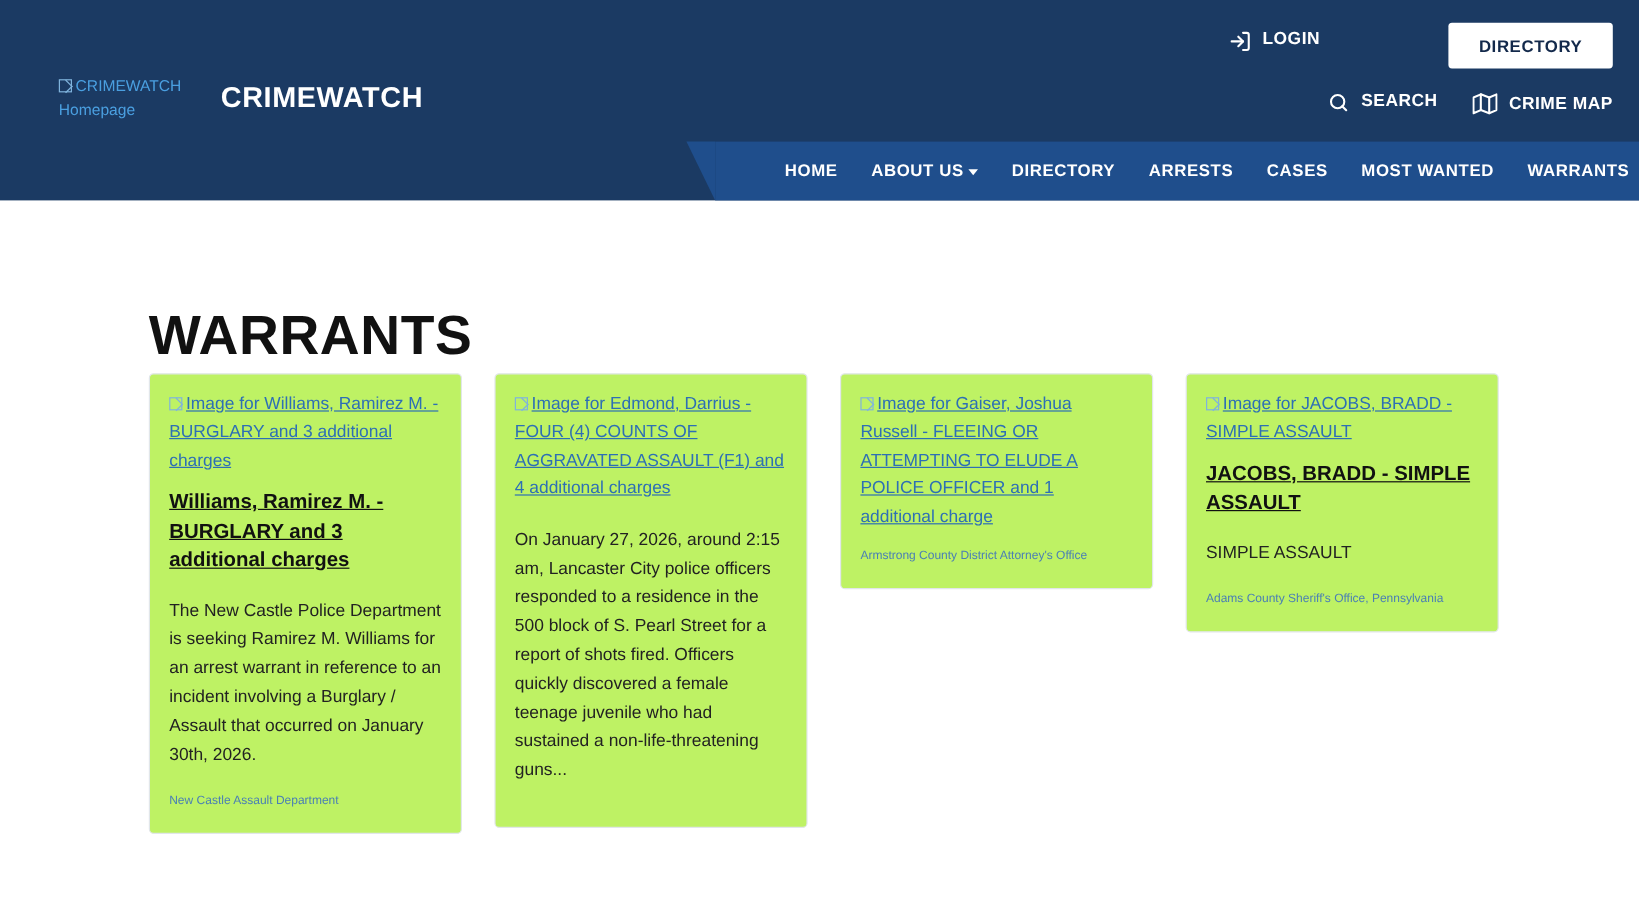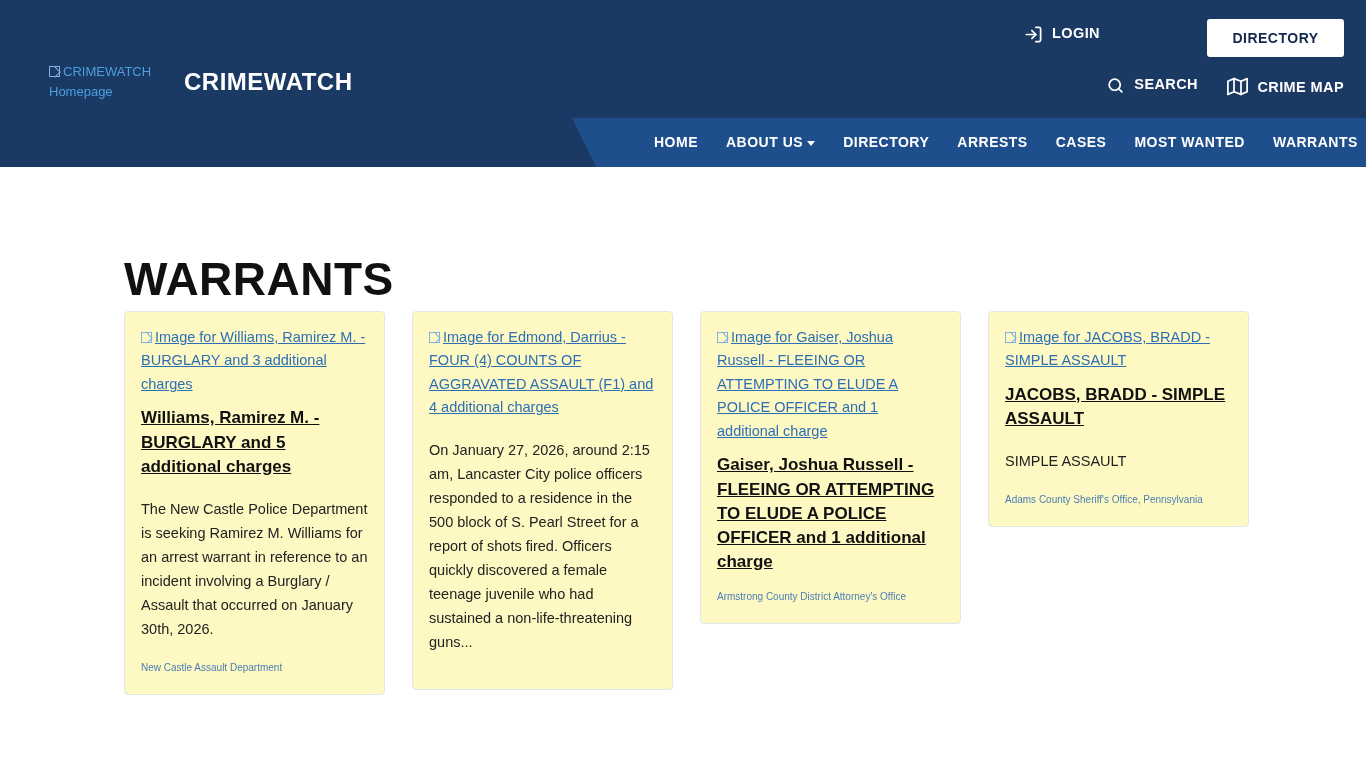--- a/index.html
+++ b/index.html
@@ -187,21 +187,21 @@
   .cards {
     position: absolute;
     left: 124px;
     top: 144px;
     display: flex;
     align-items: flex-start;
     gap: 27px;
   }
   .card {
     width: 261px;
-    background: #fef9c3;
+    background: #bef264;
     border: 1px solid #e1e6ea;
     border-radius: 4px;
     padding: 14px 16px 18px 16px;
   }
   .card-img-alt {
     color: #2d6fb5;
     font-size: 14.5px;
     line-height: 1.62;
     text-decoration: underline;
     display: block;
@@ -288,34 +288,33 @@
   </div>
 </div>
 
 <div class="page">
   <h1 class="page-title">WARRANTS</h1>
 
   <div class="cards">
 
     <div class="card">
       <a class="card-img-alt"><span class="broken-img-icon"></span><span>Image for Williams, Ramirez M. - BURGLARY and 3 additional charges</span></a>
-      <a class="card-title">Williams, Ramirez M. - BURGLARY and 5 additional charges</a>
+      <a class="card-title">Williams, Ramirez M. - BURGLARY and 3 additional charges</a>
       <div class="card-desc">The New Castle Police Department is seeking Ramirez M. Williams for an arrest warrant in reference to an incident involving a Burglary / Assault that occurred on January 30th, 2026.</div>
       <a class="card-agency">New Castle Assault Department</a>
     </div>
 
     <div class="card">
       <a class="card-img-alt"><span class="broken-img-icon"></span><span>Image for Edmond, Darrius - FOUR (4) COUNTS OF AGGRAVATED ASSAULT (F1) and 4 additional charges</span></a>
       <div class="card-desc">On January 27, 2026, around 2:15 am, Lancaster City police officers responded to a residence in the 500 block of S. Pearl Street for a report of shots fired. Officers quickly discovered a female teenage juvenile who had sustained a non-life-threatening guns...</div>
       <a class="card-agency"></a>
     </div>
 
     <div class="card">
       <a class="card-img-alt"><span class="broken-img-icon"></span><span>Image for Gaiser, Joshua Russell - FLEEING OR ATTEMPTING TO ELUDE A POLICE OFFICER and 1 additional charge</span></a>
-      <a class="card-title">Gaiser, Joshua Russell - FLEEING OR ATTEMPTING TO ELUDE A POLICE OFFICER and 1 additional charge</a>
       <a class="card-agency">Armstrong County District Attorney's Office</a>
     </div>
 
     <div class="card">
       <a class="card-img-alt"><span class="broken-img-icon"></span><span>Image for JACOBS, BRADD - SIMPLE ASSAULT</span></a>
       <a class="card-title">JACOBS, BRADD - SIMPLE ASSAULT</a>
       <div class="card-desc">SIMPLE ASSAULT</div>
       <a class="card-agency">Adams County Sheriff's Office, Pennsylvania</a>
     </div>
 

